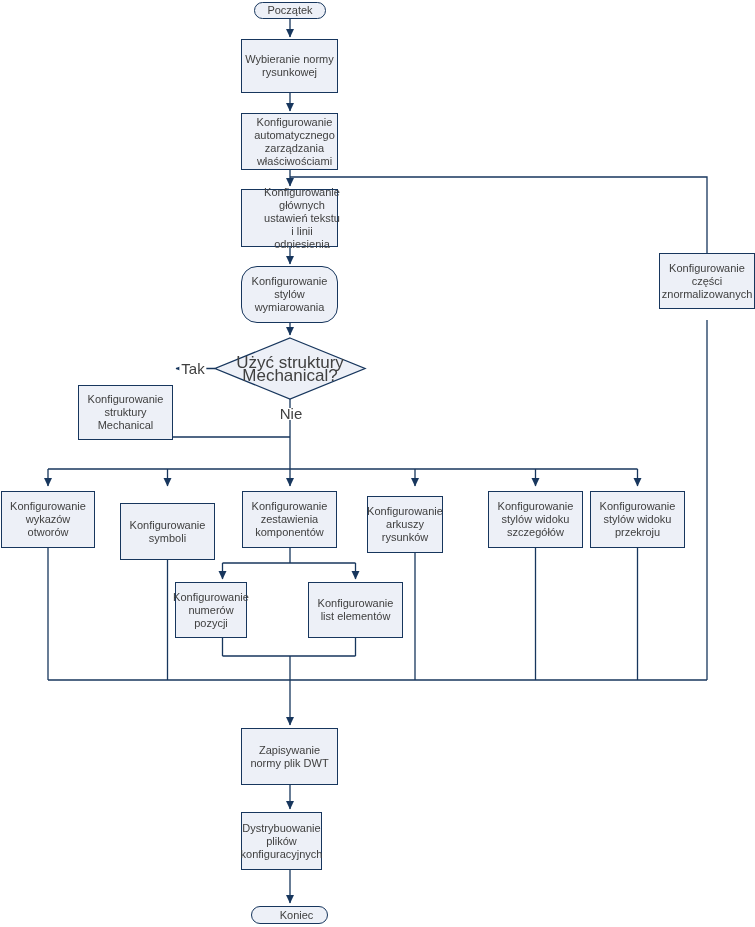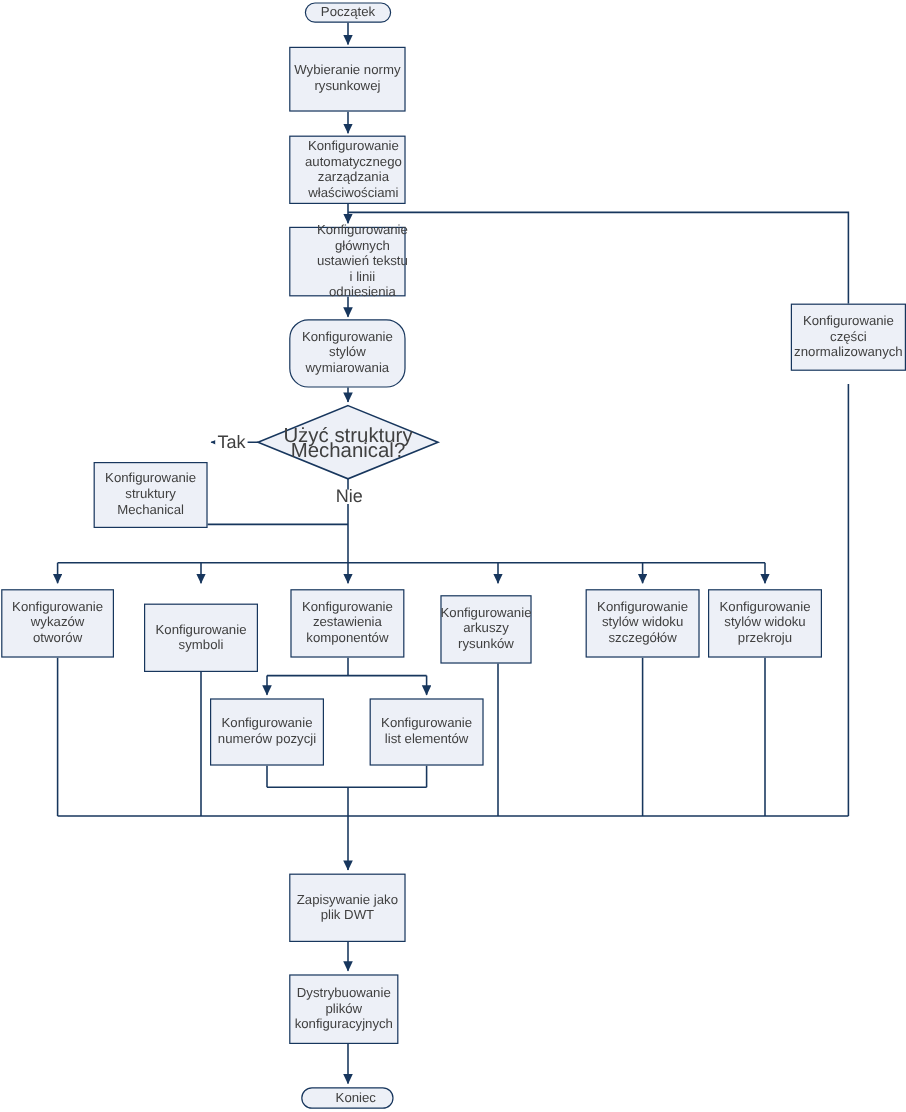--- a/index.html
+++ b/index.html
@@ -141,23 +141,23 @@
   <div class="node" style="left:120px; top:491px; width:95px; height:57px;margin-top:12px;">Konfigurowanie symboli</div>
 
   <div class="node" style="left:242px; top:491px; width:95px; height:57px;">Konfigurowanie zestawienia komponentów</div>
 
   <div class="node" style="left:367px; top:496px; width:76px; height:57px;">Konfigurowanie arkuszy rysunków</div>
 
   <div class="node" style="left:488px; top:491px; width:95px; height:57px;">Konfigurowanie stylów widoku szczegółów</div>
 
   <div class="node" style="left:590px; top:491px; width:95px; height:57px;">Konfigurowanie stylów widoku przekroju</div>
 
-  <div class="node" style="left:175px; top:582px; width:95px; height:56px;">Konfigurowanie numerów pozycji</div>
+  <div class="node" style="left:175px; top:582px; width:72px; height:56px;">Konfigurowanie numerów pozycji</div>
 
   <div class="node" style="left:308px; top:582px; width:95px; height:56px;">Konfigurowanie list elementów</div>
 
-  <div class="node" style="left:241px; top:728px; width:97px; height:57px;">Zapisywanie jako plik DWT</div>
+  <div class="node" style="left:241px; top:728px; width:97px; height:57px;">Zapisywanie normy plik DWT</div>
 
-  <div class="node" style="left:241px; top:812px; width:91px; height:58px;">Dystrybuowanie plików konfiguracyjnych</div>
+  <div class="node" style="left:241px; top:812px; width:81px; height:58px;">Dystrybuowanie plików konfiguracyjnych</div>
 
   <div class="node terminal" style="left:251px; top:906px; width:77px; height:18px;padding-left:16px;">Koniec</div>
 
 </div>
 
 </body></html>

